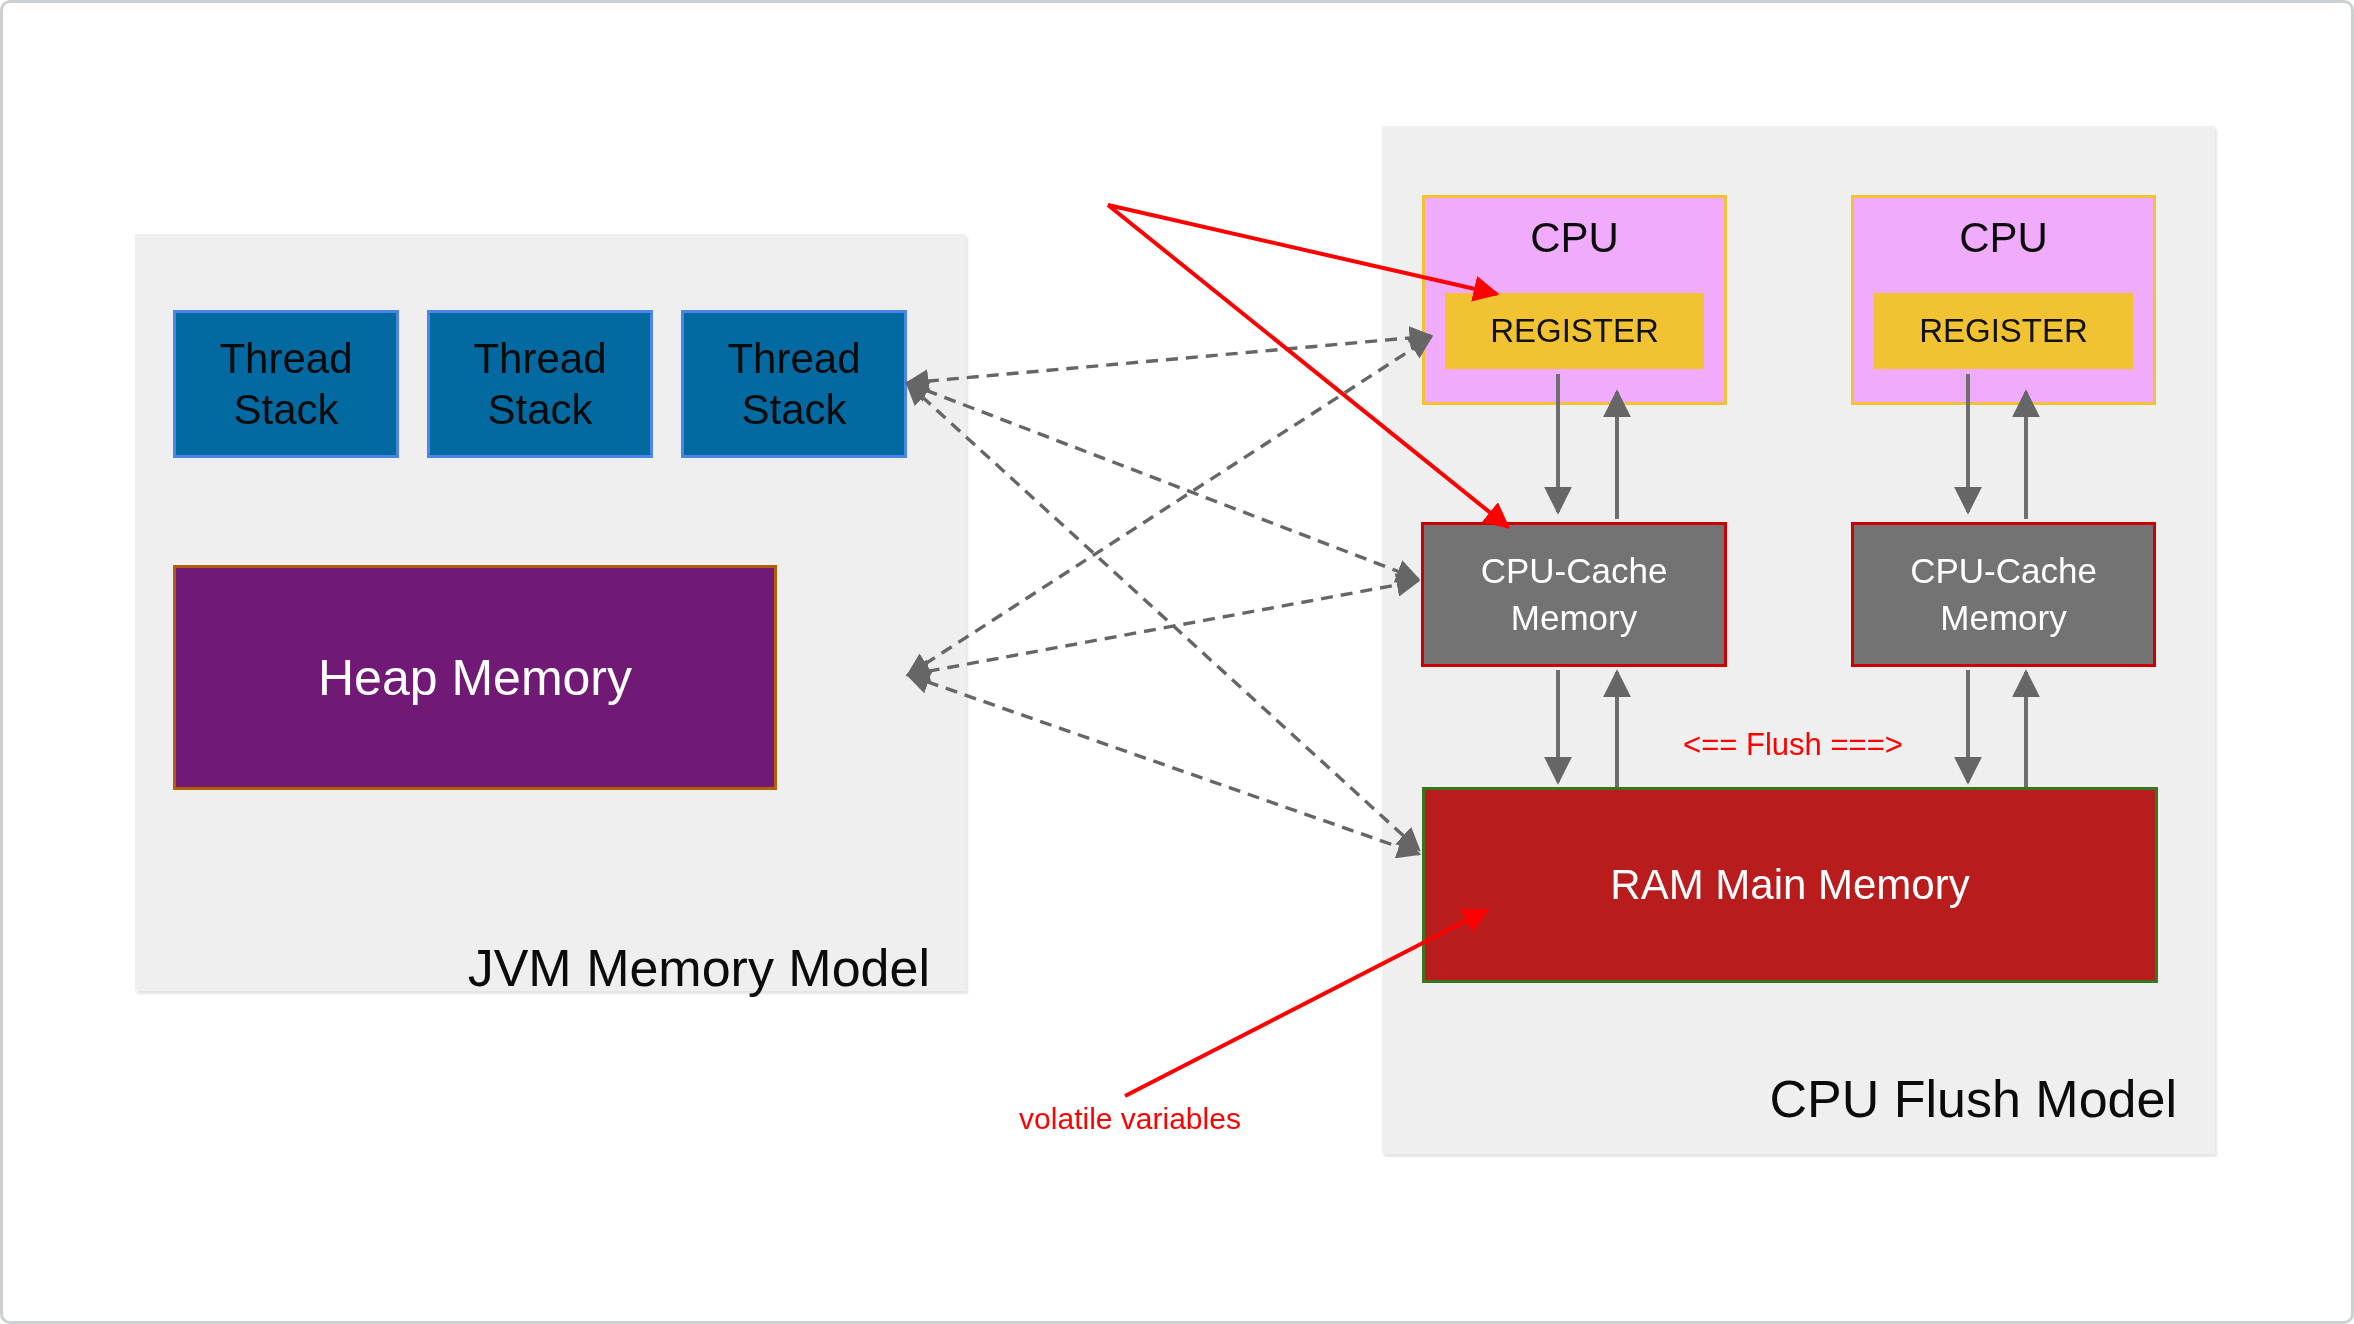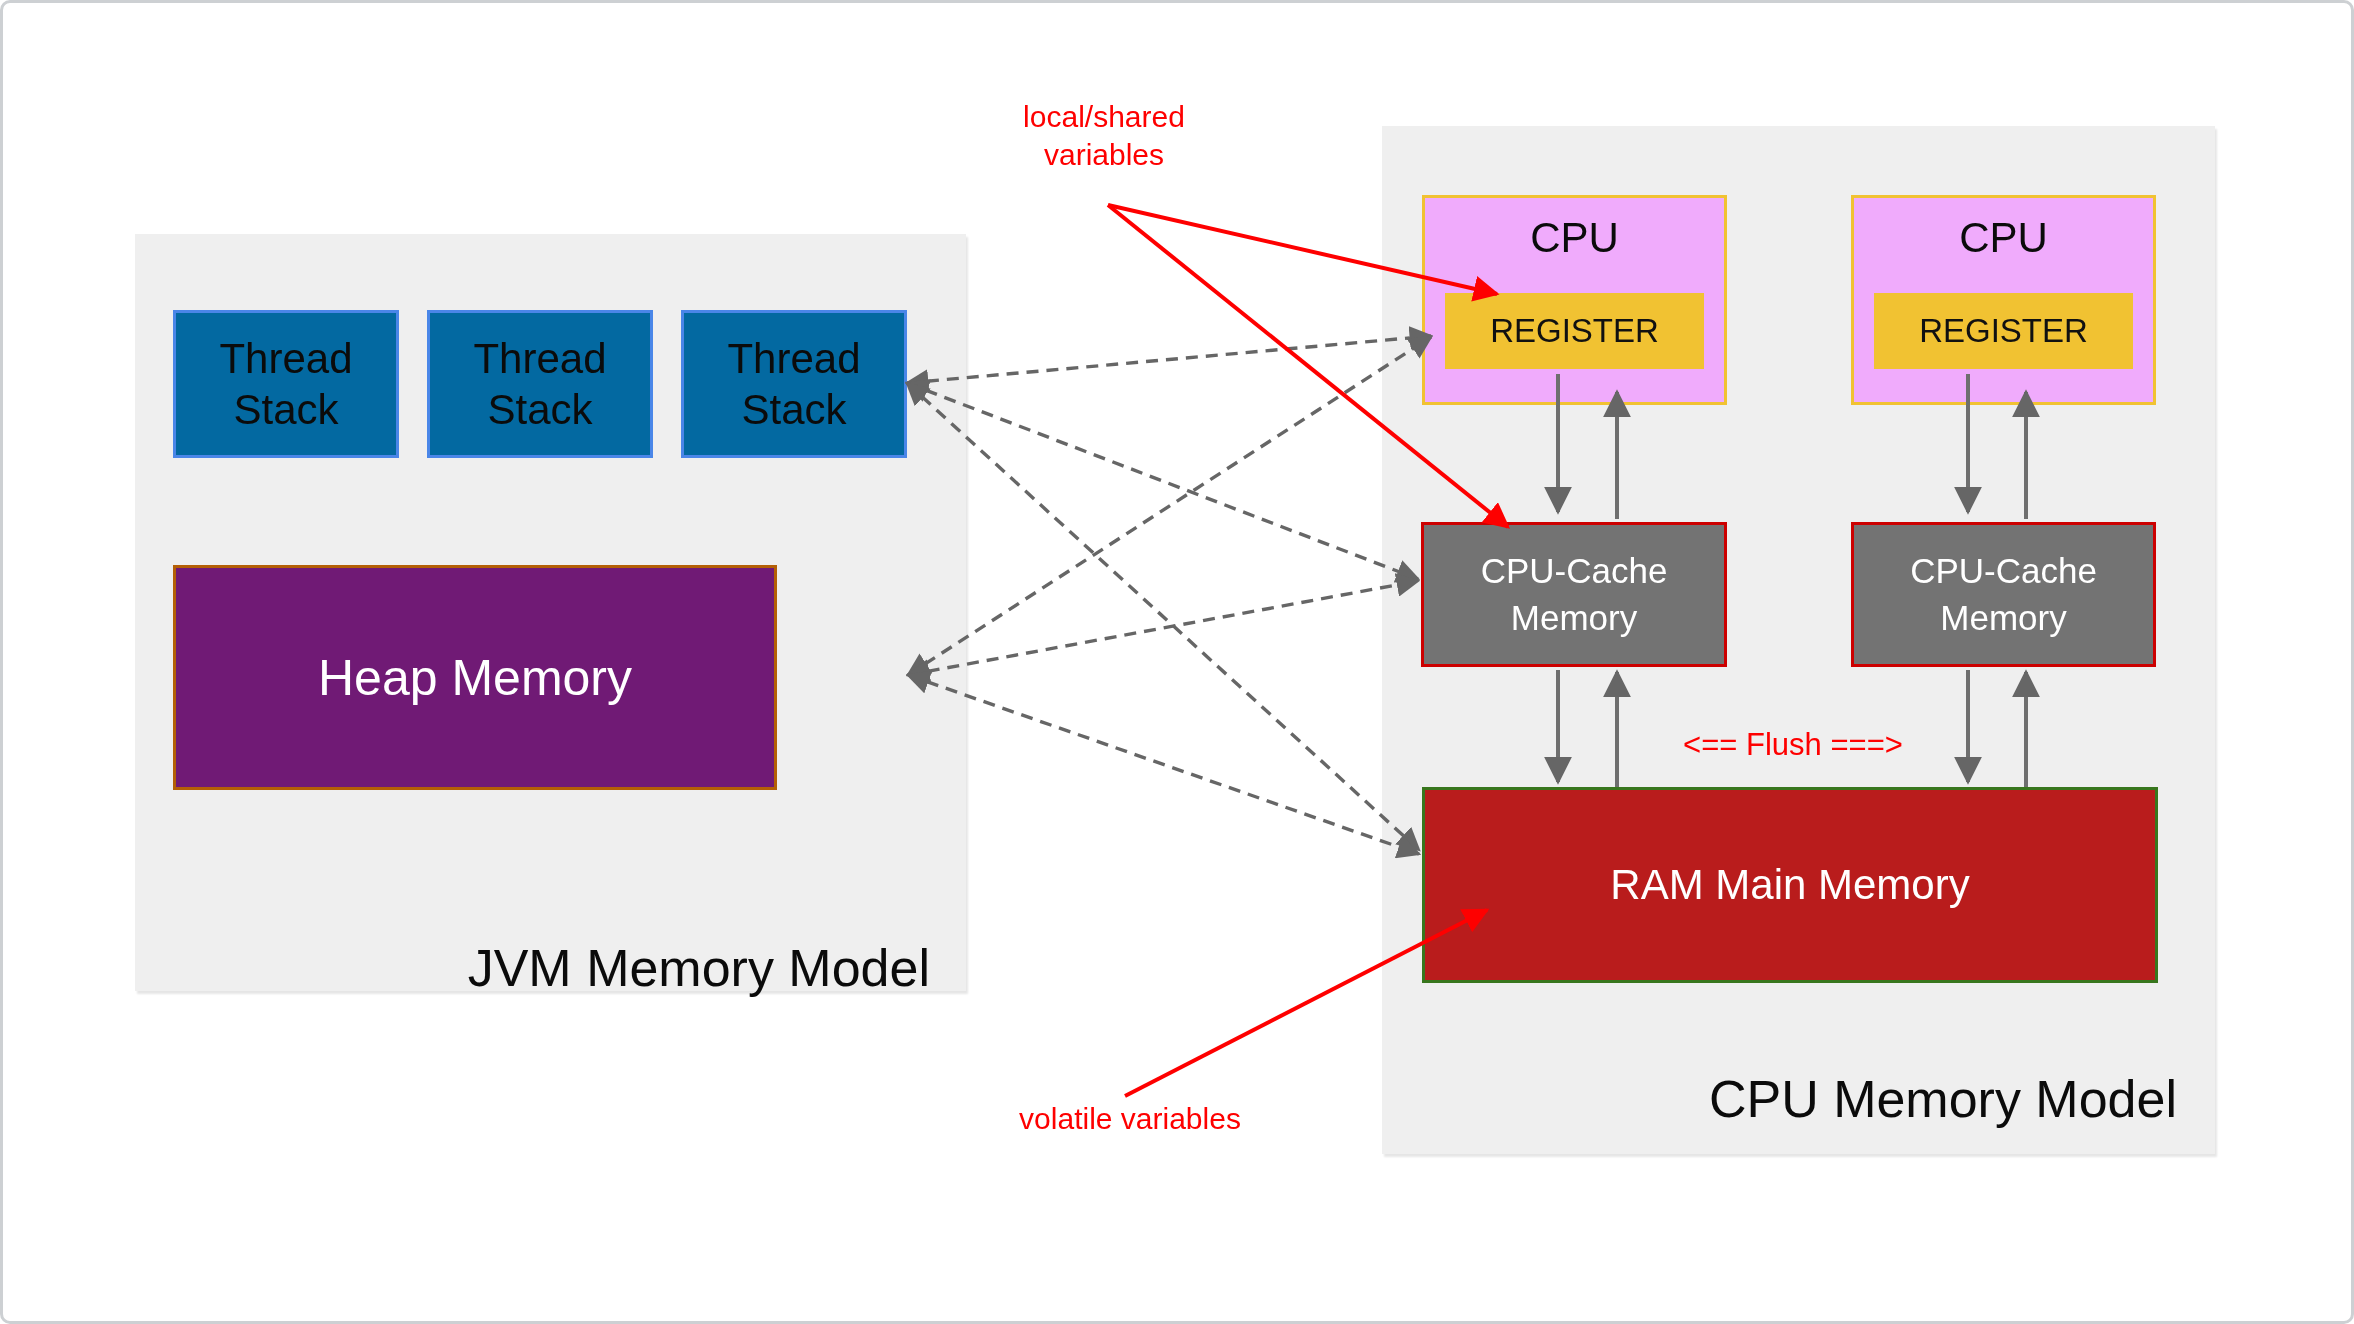--- a/index.html
+++ b/index.html
@@ -141,24 +141,22 @@
   </div>
   <div id="cache2" class="box cache">
     <span>CPU-Cache Memory</span>
   </div>
 
   <div id="ram" class="box">
     <span>RAM Main Memory</span>
   </div>
 
   <div id="jvm-title" class="panel-title">JVM Memory Model</div>
-  <div id="cpu-title" class="panel-title">CPU Memory Model</div>
+  <div id="cpu-title" class="panel-title">CPU Flush Model</div>
 
-  <div id="ann-local" class="ann">local/shared
-variables</div>
   <div id="ann-volatile" class="ann">volatile variables</div>
   <div id="ann-flush" class="ann">&lt;== Flush ===&gt;</div>
 
   <svg id="arrows" viewBox="0 0 2354 1324">
     <defs>
       <marker id="mGray" viewBox="0 0 10 10" refX="9" refY="5" markerWidth="7" markerHeight="7" orient="auto-start-reverse">
         <path d="M0,0 L10,5 L0,10 z" fill="#666666"></path>
       </marker>
       <marker id="mRed" viewBox="0 0 10 10" refX="9" refY="5" markerWidth="6.5" markerHeight="6.5" orient="auto">
         <path d="M0,0 L10,5 L0,10 z" fill="#fe0000"></path>

